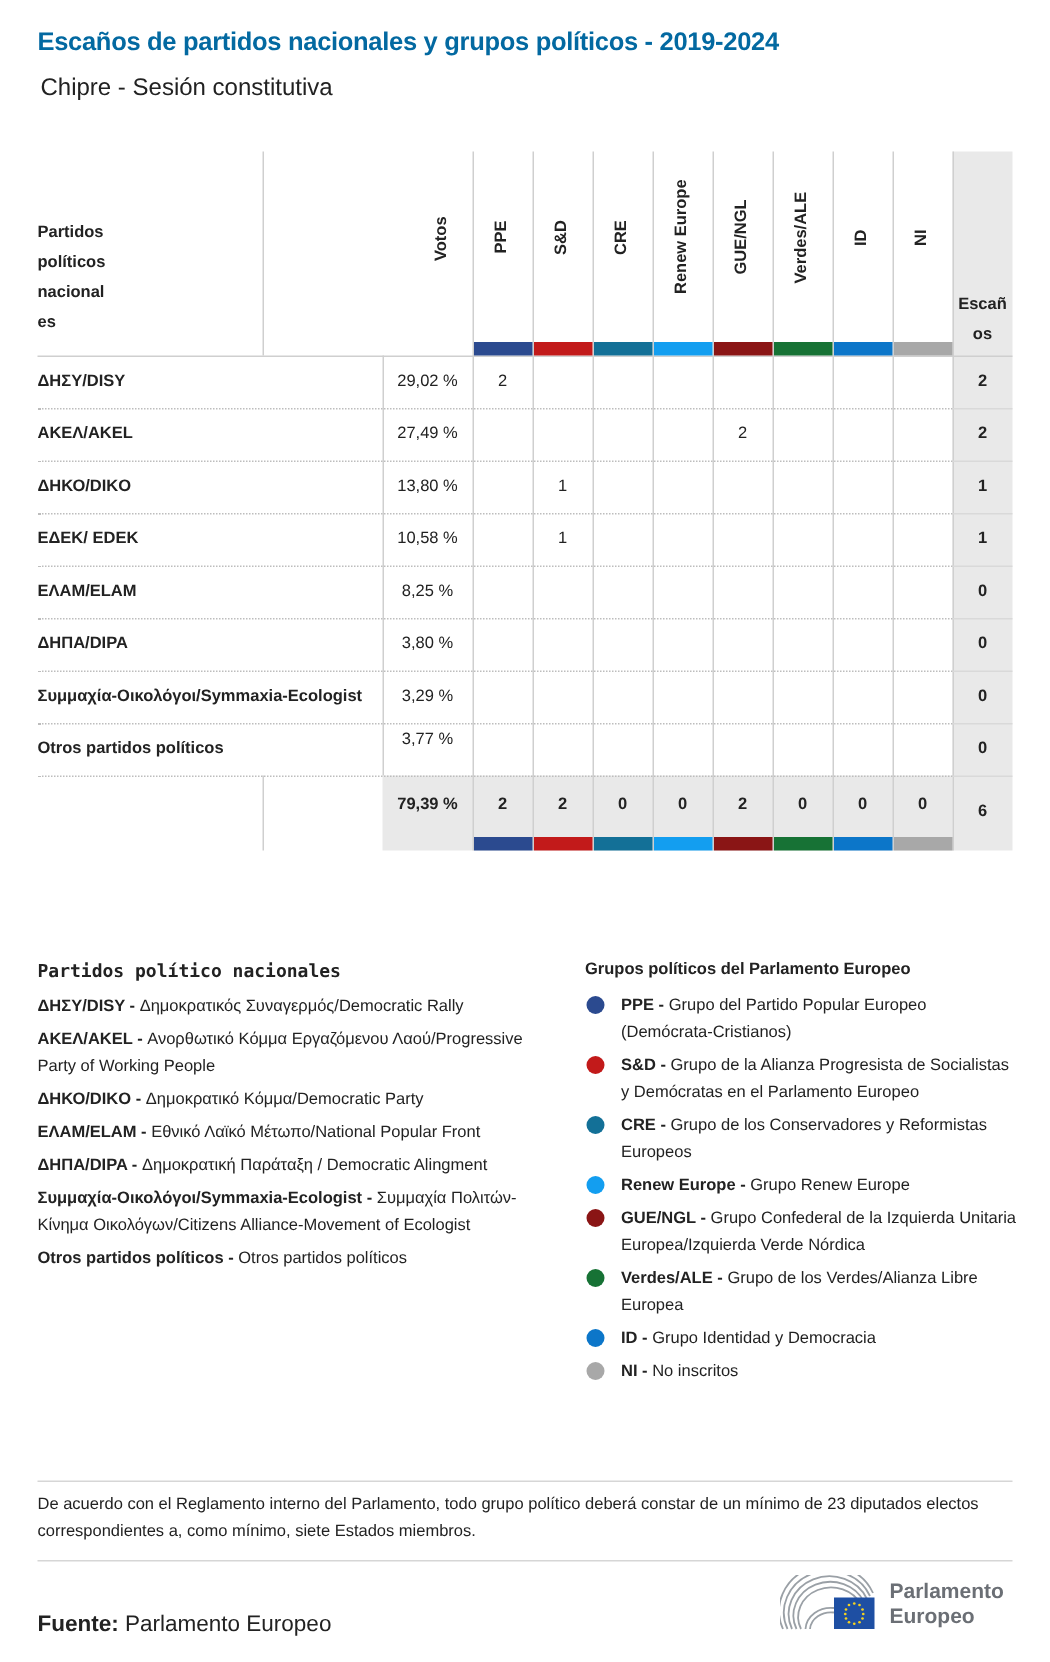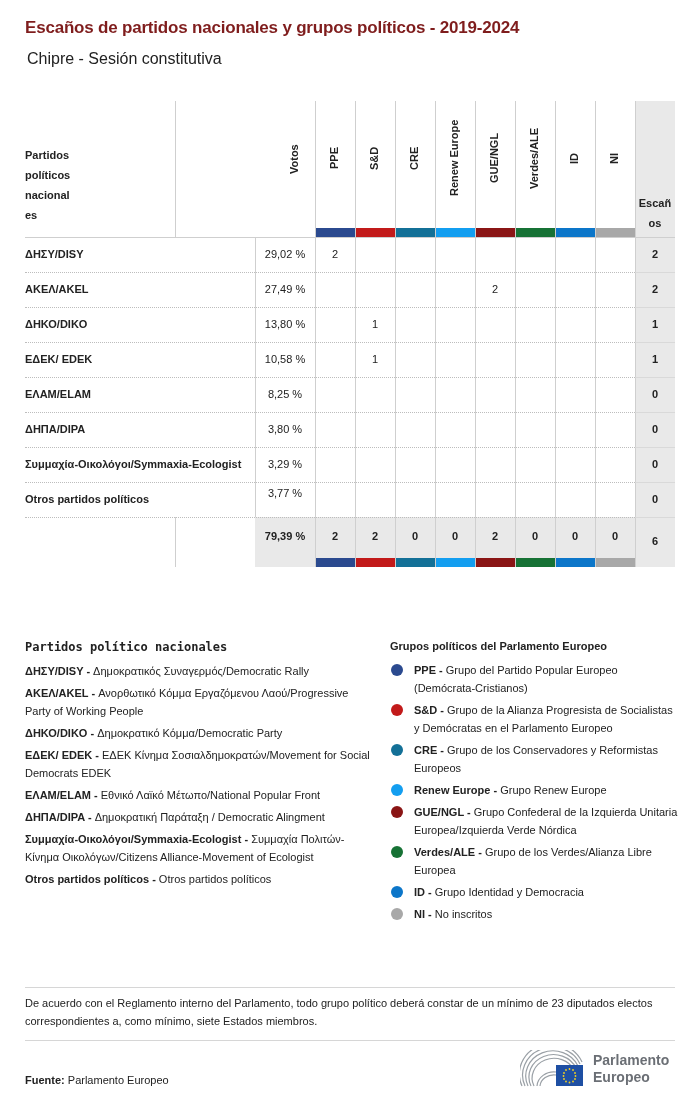--- a/index.html
+++ b/index.html
@@ -3,21 +3,21 @@
 <meta charset="utf-8">
 <style>
   * { box-sizing: border-box; margin: 0; padding: 0; }
   body {
     width: 700px; height: 1108px; background: #ffffff;
     font-family: "Liberation Sans", "DejaVu Sans", sans-serif;
     color: #1a1a1a; position: relative; overflow: hidden;
   }
   .title {
     position: absolute; left: 25px; top: 18px;
-    font-size: 17px; font-weight: bold; color: #7f1d1d; letter-spacing: -0.2px;
+    font-size: 17px; font-weight: bold; color: #0369a1; letter-spacing: -0.2px;
   }
   .subtitle {
     position: absolute; left: 27px; top: 50px;
     font-size: 16px; color: #222;
   }
 
   
   .tbl { position: absolute; left: 25px; top: 101px; width: 651px; height: 467px; }
   .vline { position: absolute; width: 1px; background: #cfcfcf; }
   .hline { position: absolute; height: 0; border-top: 1px dotted #bdbdbd; }
@@ -50,21 +50,21 @@
   .leg-left .item b { font-weight: bold; }
 
   .leg-right { position: absolute; left: 390px; top: 640px; width: 290px; }
   .leg-right h3 { font-size: 11px; font-weight: bold; color: #222; margin-bottom: 9px; }
   .leg-right .item { position: relative; padding-left: 24px; font-size: 11px; line-height: 18px; color: #222; margin-bottom: 4px; }
   .leg-right .dot { position: absolute; left: 1px; top: 3px; width: 12px; height: 12px; border-radius: 50%; }
 
   
   .rule { position: absolute; left: 25px; width: 650px; height: 1px; background: #d6d6d6; }
   .note { position: absolute; left: 25px; top: 994px; width: 640px; font-size: 11px; line-height: 18px; color: #222; }
-  .source { position: absolute; left: 25px; top: 1074px; font-size: 11px; color: #222; }
+  .source { position: absolute; left: 25px; top: 1074px; font-size: 15px; color: #222; }
   .source b { font-weight: bold; }
   .logo { position: absolute; left: 520px; top: 1050px; width: 160px; height: 40px; }
   .logo-text { position: absolute; left: 73px; top: 2px; font-size: 14px; font-weight: bold; color: #6b6f75; line-height: 17px; }
 </style>
 </head>
 <body>
 
 <div class="title">Escaños de partidos nacionales y grupos políticos - 2019-2024</div>
 <div class="subtitle">Chipre - Sesión constitutiva</div>
 
@@ -252,21 +252,20 @@
       <div class="cell b" style="left:610px;width:40px;top:18px">6</div>
     </div>
   </div>
 
 <div class="leg-left">
   <h3>Partidos político nacionales</h3>
   <div id="leg-parties">
       <div class="item"><b>ΔΗΣΥ/DISY</b><b> - </b><span>Δημοκρατικός Συναγερμός/Democratic Rally</span></div>
       <div class="item"><b>ΑΚΕΛ/AKEL</b><b> - </b><span>Ανορθωτικό Κόμμα Εργαζόμενου Λαού/Progressive Party of Working People</span></div>
       <div class="item"><b>ΔΗΚΟ/DIKO</b><b> - </b><span>Δημοκρατικό Κόμμα/Democratic Party</span></div>
-      <div class="item"><b>ΕΔΕΚ/ EDEK</b><b> - </b><span>ΕΔΕΚ Κίνημα Σοσιαλδημοκρατών/Movement for Social Democrats EDEK</span></div>
       <div class="item"><b>ΕΛΑΜ/ELAM</b><b> - </b><span>Εθνικό Λαϊκό Μέτωπο/National Popular Front</span></div>
       <div class="item"><b>ΔΗΠΑ/DIPA</b><b> - </b><span>Δημοκρατική Παράταξη / Democratic Alingment</span></div>
       <div class="item"><b>Συμμαχία-Οικολόγοι/Symmaxia-Ecologist</b><b> - </b><span>Συμμαχία Πολιτών-Κίνημα Οικολόγων/Citizens Alliance-Movement of Ecologist</span></div>
       <div class="item"><b>Otros partidos políticos</b><b> - </b><span>Otros partidos políticos</span></div>
     </div>
 </div>
 
 <div class="leg-right">
   <h3>Grupos políticos del Parlamento Europeo</h3>
   <div id="leg-groups">

